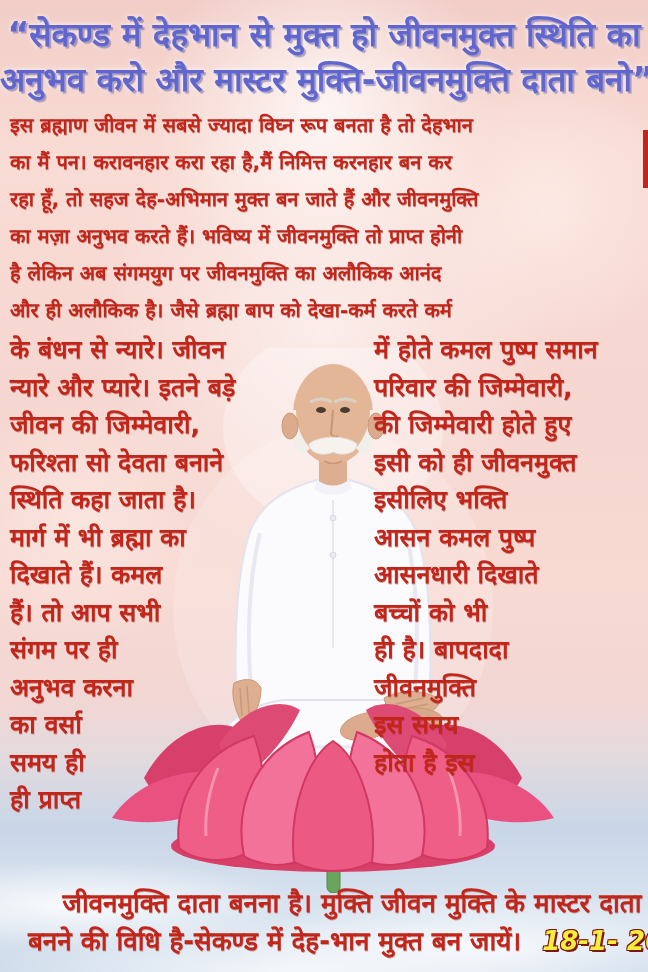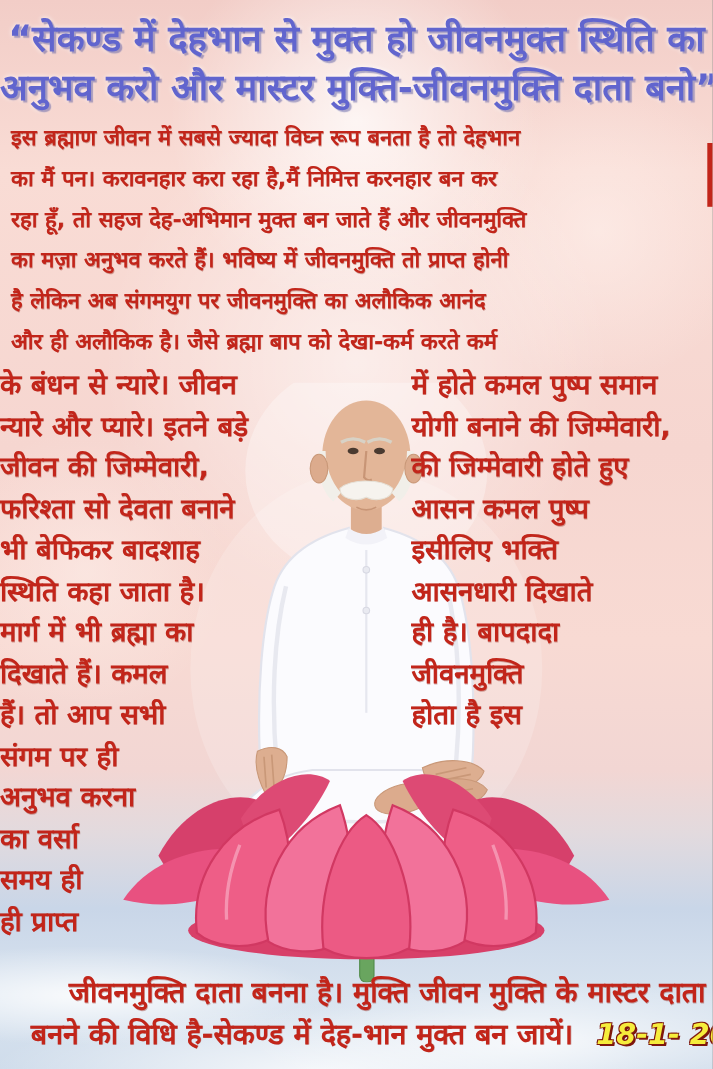--- a/index.html
+++ b/index.html
@@ -25,21 +25,21 @@
     text-align:center;font-weight:bold;font-size:33px;line-height:45px;
     color:#6165ce;
     text-shadow:2px 2px 1px rgba(70,70,150,0.45), 0 0 5px rgba(255,255,255,0.9);
     white-space:nowrap;
   }
   .red-text{color:#c2251a;font-weight:bold;text-shadow:0.5px 0.5px 0 rgba(130,20,10,0.35);}
   .intro{position:absolute;top:107px;left:10px;width:632px;font-size:20px;line-height:37px;}
   .intro .line{white-space:nowrap;}
   .col{position:absolute;top:331px;font-size:25px;line-height:37.5px;}
   .col .line{white-space:nowrap;}
-  .left-col{left:0;width:272px;text-align:left;}
+  .left-col{left:10px;width:272px;text-align:left;}
   .right-col{right:2px;width:272px;text-align:left;}
   .outro{position:absolute;top:884px;left:0;width:648px;text-align:center;font-size:26px;line-height:38px;padding-left:28px;}
   .outro .line{white-space:nowrap;}
   .date{
     display:inline-block;margin-left:12px;
     color:#f6ed3c;font-style:italic;font-weight:bold;
     text-shadow:2px 2px 0 #7e170d,-1px -1px 0 #7e170d,1px -1px 0 #7e170d,-1px 1px 0 #7e170d;
   }
   .edge-mark{position:absolute;right:0;top:130px;width:5px;height:58px;background:#c2251a;z-index:3;}
 </style>
@@ -132,41 +132,43 @@
       <div class="line">का मज़ा अनुभव करते हैं। भविष्य में जीवनमुक्ति तो प्राप्त होनी</div>
       <div class="line">है लेकिन अब संगमयुग पर जीवनमुक्ति का अलौकिक आनंद</div>
       <div class="line">और ही अलौकिक है। जैसे ब्रह्मा बाप को देखा-कर्म करते कर्म</div>
     </div>
 
     <div class="col left-col red-text">
       <div class="line">के बंधन से न्यारे। जीवन</div>
       <div class="line">न्यारे और प्यारे। इतने बड़े</div>
       <div class="line">जीवन की जिम्मेवारी,</div>
       <div class="line">फरिश्ता सो देवता बनाने</div>
-      <div class="line">भी बेफिकर बादशाह</div>
       <div class="line">स्थिति कहा जाता है।</div>
       <div class="line">मार्ग में भी ब्रह्मा का</div>
       <div class="line">दिखाते हैं। कमल</div>
       <div class="line">हैं। तो आप सभी</div>
       <div class="line">संगम पर ही</div>
       <div class="line">अनुभव करना</div>
       <div class="line">का वर्सा</div>
       <div class="line">समय ही</div>
       <div class="line">ही प्राप्त</div>
     </div>
 
     <div class="col right-col red-text">
       <div class="line">में होते कमल पुष्प समान</div>
-      <div class="line">योगी बनाने की जिम्मेवारी,</div>
+      <div class="line">परिवार की जिम्मेवारी,</div>
       <div class="line">की जिम्मेवारी होते हुए</div>
+      <div class="line">इसी को ही जीवनमुक्त</div>
+      <div class="line">इसीलिए भक्ति</div>
       <div class="line">आसन कमल पुष्प</div>
-      <div class="line">इसीलिए भक्ति</div>
       <div class="line">आसनधारी दिखाते</div>
+      <div class="line">बच्चों को भी</div>
       <div class="line">ही है। बापदादा</div>
       <div class="line">जीवनमुक्ति</div>
+      <div class="line">इस समय</div>
       <div class="line">होता है इस</div>
     </div>
 
     <div class="outro red-text">
       <div class="line">जीवनमुक्ति दाता बनना है। मुक्ति जीवन मुक्ति के मास्टर दाता</div>
       <div class="line">
         <span>बनने की विधि है-सेकण्ड में देह-भान मुक्त बन जायें।</span>
         <span class="date">18-1- 2005</span>
       </div>
     </div>

